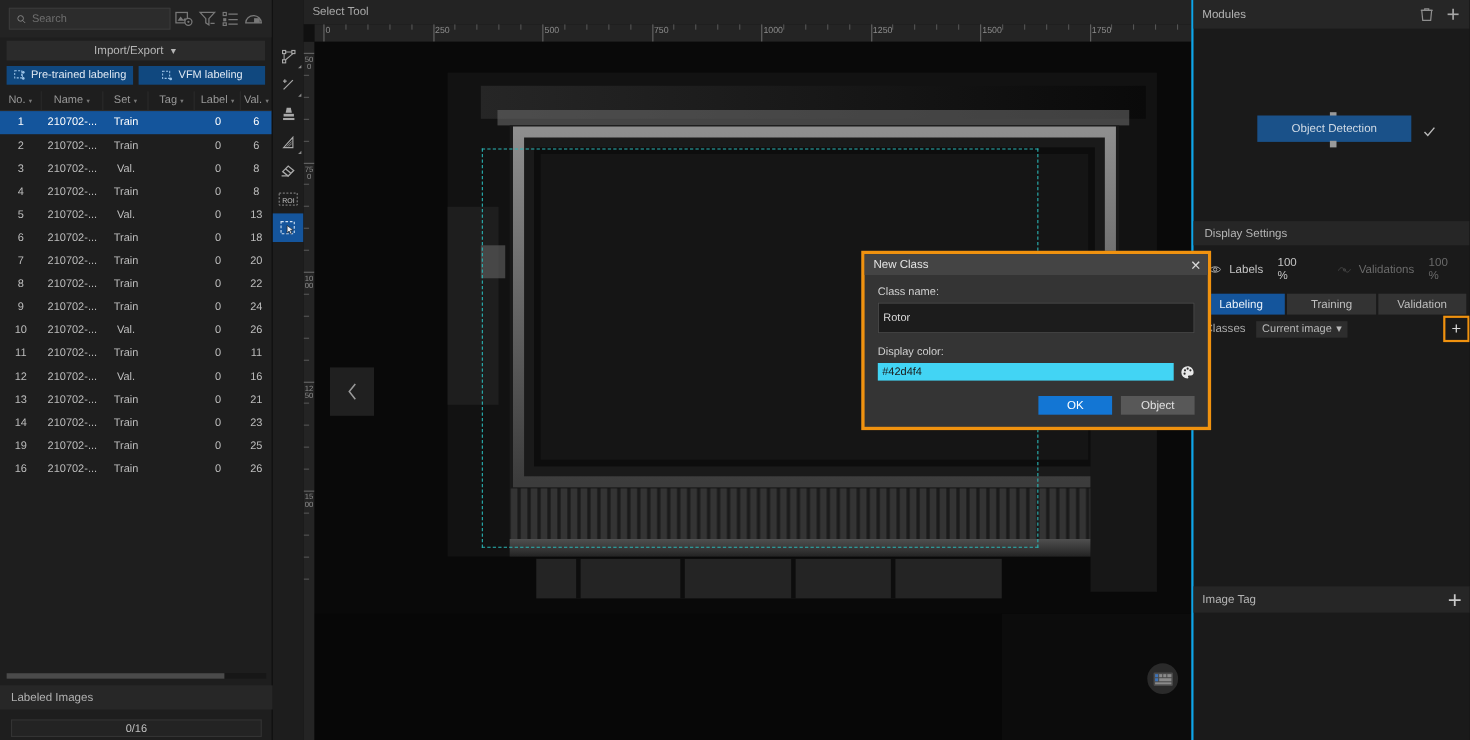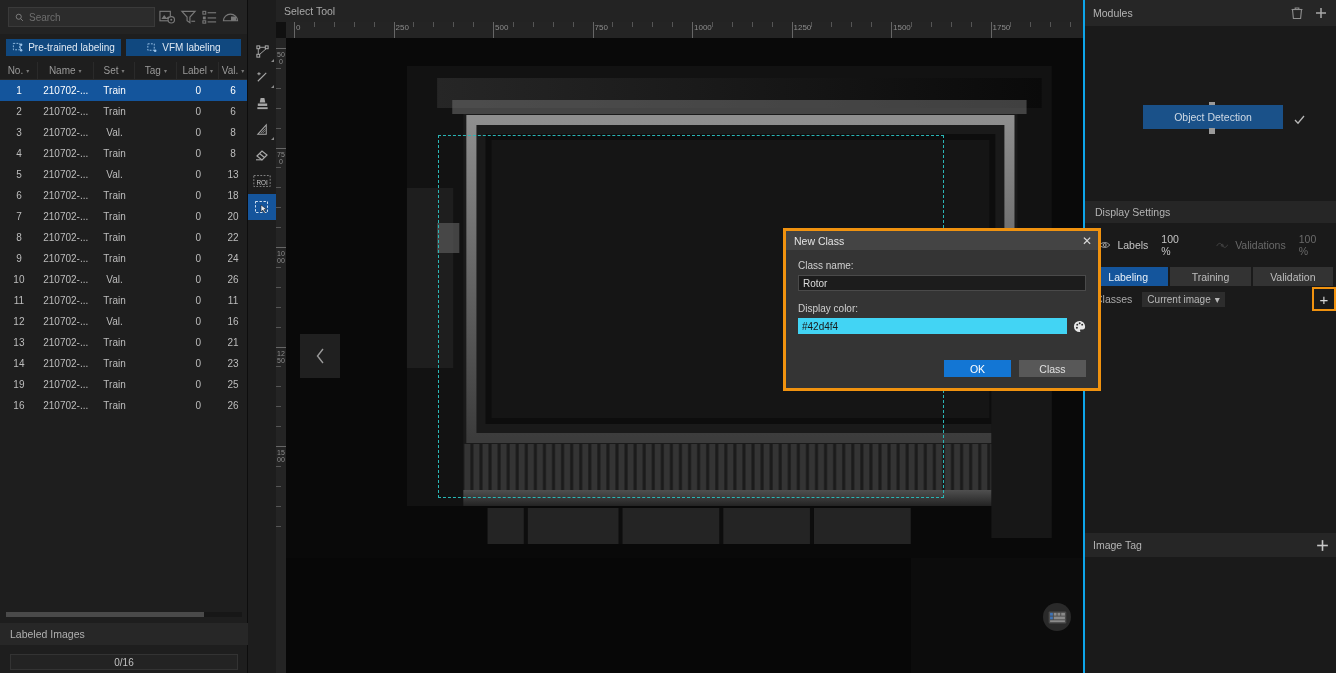--- a/index.html
+++ b/index.html
@@ -160,21 +160,21 @@
   }
   .dlg-title {
     height: 19px; background: #444444; display: flex; align-items: center;
     padding: 0 6px 0 8px; font-size: 10.5px; color: #e4e4e4;
   }
   .dlg-title .tt { flex: 1; }
   .dlg-close { cursor: pointer; font-size: 12px; color: #d8d8d8; line-height: 1; }
   .dlg-body { padding: 10px 12px 0; }
   .dlg-label { font-size: 10px; color: #d0d0d0; margin-bottom: 4px; }
   .dlg-input {
-    width: 100%; height: 16px; background: #1c1c1c; border: 1px solid #4a4a4a;
+    width: 100%; height: 28px; background: #1c1c1c; border: 1px solid #4a4a4a;
     font-size: 10px; color: #dcdcdc; padding: 0 4px; display: flex; align-items: center;
     cursor: text;
   }
   .color-row { display: flex; align-items: center; gap: 6px; }
   .color-input {
     flex: 1; height: 16px; border: none; font-size: 10px; color: #1a1a1a;
     padding: 0 4px; display: flex; align-items: center; cursor: text;
   }
   .palette-icon { width: 13px; height: 13px; cursor: pointer; flex: none; }
   .dlg-btns {
@@ -285,20 +285,24 @@
         <line x1="7" y1="3.5" x2="16" y2="3.5" stroke="#9a9a9a" stroke-width="1.2"></line>
         <line x1="7" y1="9" x2="16" y2="9" stroke="#9a9a9a" stroke-width="1.2"></line>
         <line x1="7" y1="13.2" x2="16" y2="13.2" stroke="#9a9a9a" stroke-width="1.2"></line>
       </svg>
       <svg class="tb-icon" viewBox="0 0 18 16">
         <path d="M1.5 12 A7.5 7 0 0 1 16.5 12 Z" fill="none" stroke="#9a9a9a" stroke-width="1.2"></path>
         <rect x="9.5" y="7.5" width="5.5" height="4.5" fill="#9a9a9a"></rect>
       </svg>
     </div>
 
+    <div class="impexp">
+      <span>Import/Export</span>
+      <span class="caret">▼</span>
+    </div>
 
     <div class="lbl-btn-row">
       <div class="lbl-btn">
         <svg width="11" height="11" viewBox="0 0 12 12">
           <rect x="1.5" y="1.5" width="7" height="7" fill="none" stroke="#9dc4e8" stroke-width="1" stroke-dasharray="2 1.4"></rect>
           <circle cx="10" cy="3" r="1.3" fill="#9dc4e8"></circle>
           <circle cx="10" cy="9" r="1.3" fill="#9dc4e8"></circle>
           <line x1="8.6" y1="4" x2="9.4" y2="7.8" stroke="#9dc4e8" stroke-width=".9"></line>
         </svg>
         <span>Pre-trained labeling</span>
@@ -715,21 +719,21 @@
             <path d="M7 1 A6 6 0 1 0 7 13 C8 13 8.2 12.2 7.7 11.6 C7.2 11 7.6 10.2 8.4 10.2 H10.2 A3 3 0 0 0 13 7 C13 3.6 10.4 1 7 1 Z" fill="#e8e8e8"></path>
             <circle cx="4.6" cy="5" r="1.05" fill="#2b2b2b"></circle>
             <circle cx="7.2" cy="3.4" r="1.05" fill="#2b2b2b"></circle>
             <circle cx="9.9" cy="5" r="1.05" fill="#2b2b2b"></circle>
             <circle cx="4.2" cy="8.3" r="1.05" fill="#2b2b2b"></circle>
           </svg>
         </div>
       </div>
       <div class="dlg-btns">
         <div class="dbtn ok">OK</div>
-        <div class="dbtn cancel">Class</div>
+        <div class="dbtn cancel">Object</div>
       </div>
     </div>
   </div>
 
   <div id="right-panel">
 
     <div class="rp-header">
       <span class="ht">Modules</span>
       <svg class="hi" viewBox="0 0 14 14">
         <path d="M2.5 3.5 H11.5 L10.6 12.5 H3.4 Z" fill="none" stroke="#a8a8a8" stroke-width="1.1"></path>

